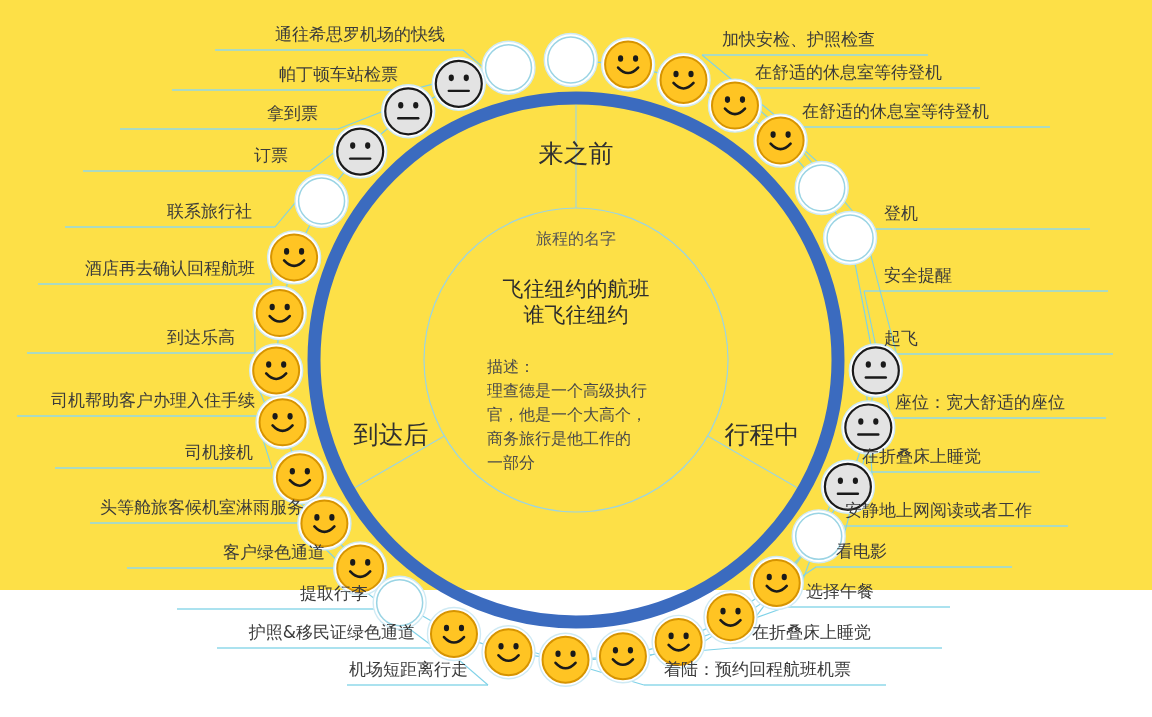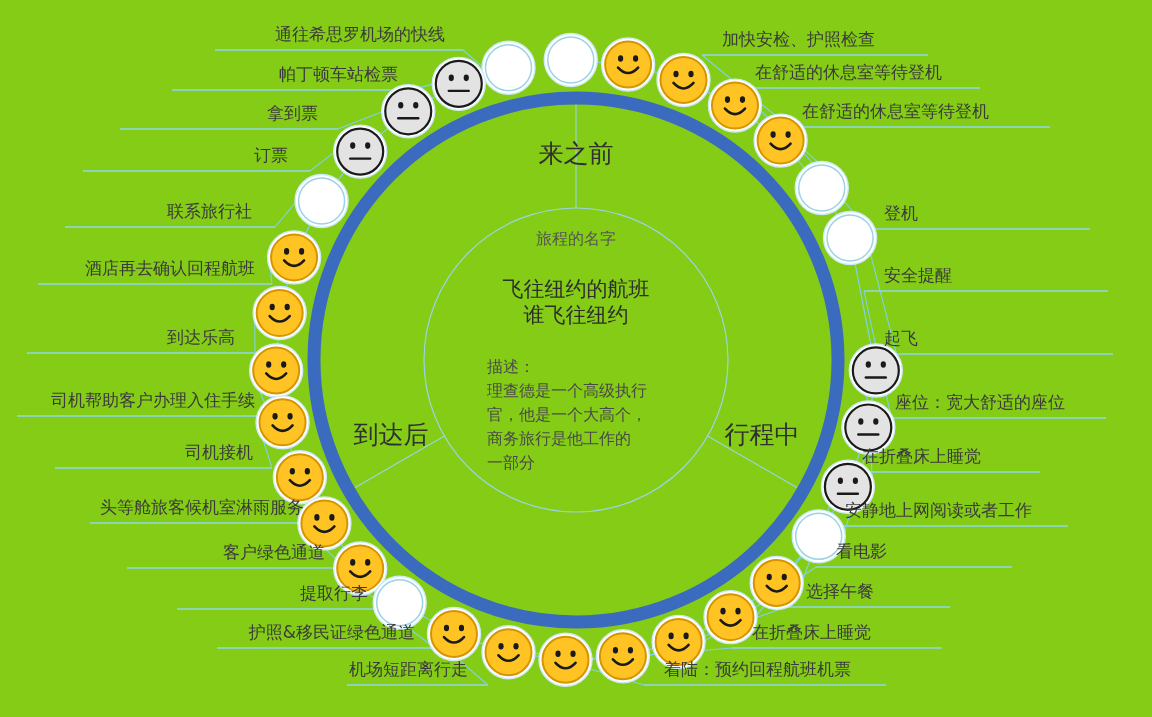--- a/index.html
+++ b/index.html
@@ -9,22 +9,22 @@
   }
   body {
     width: 1152px;
     height: 717px;
     overflow: hidden;
     font-family: "DejaVu Sans", "Liberation Sans", sans-serif;
   }
   #stage {
     position: relative;
     width: 1152px;
-    height: 717px;
-    background: #84cc16;
+    height: 590px;
+    background: #fde047;
   }
   #journey-svg {
     position: absolute;
     left: 0;
     top: 0;
     width: 1152px;
     height: 717px;
   }
   .label-text {
     font-family: "DejaVu Sans", "Liberation Sans", sans-serif;

